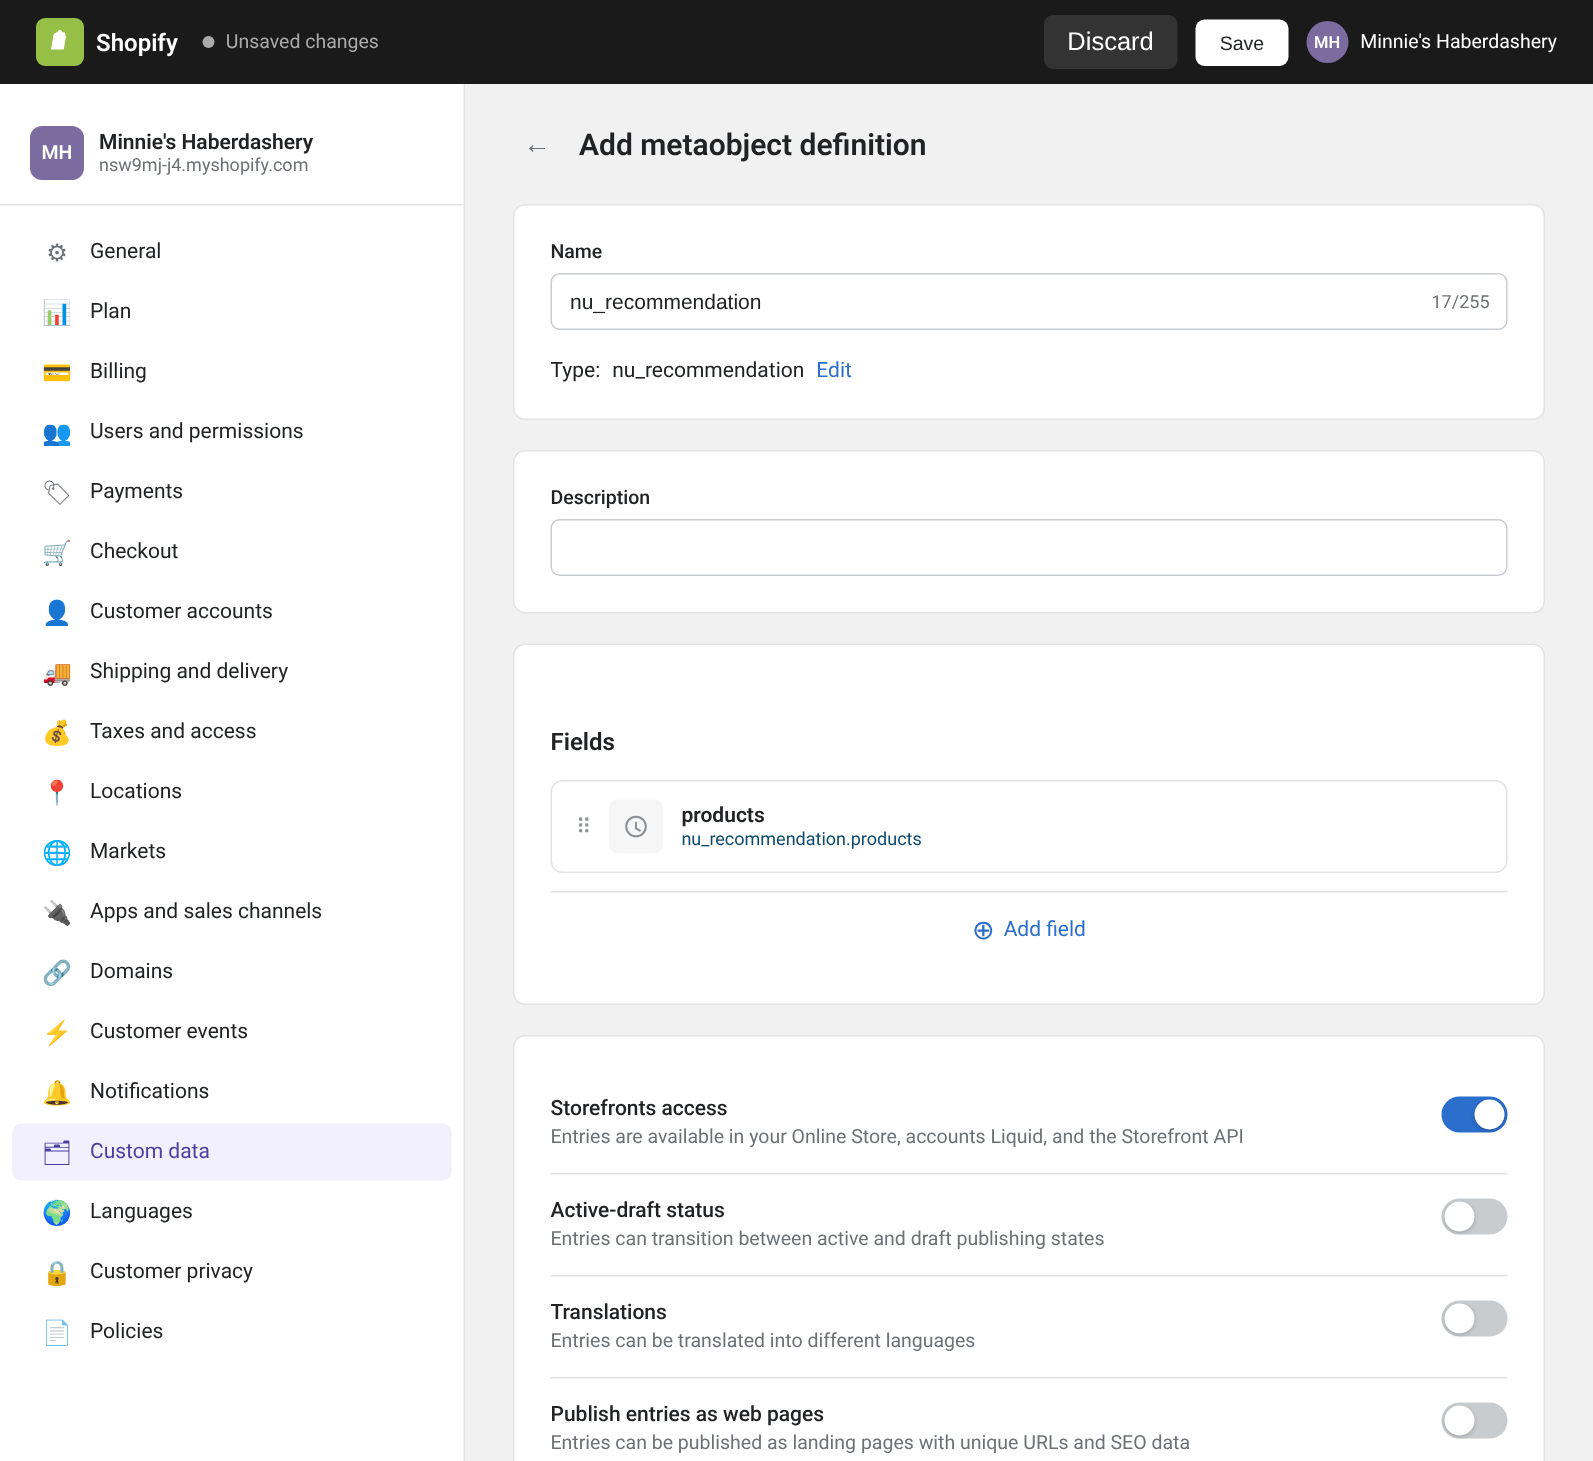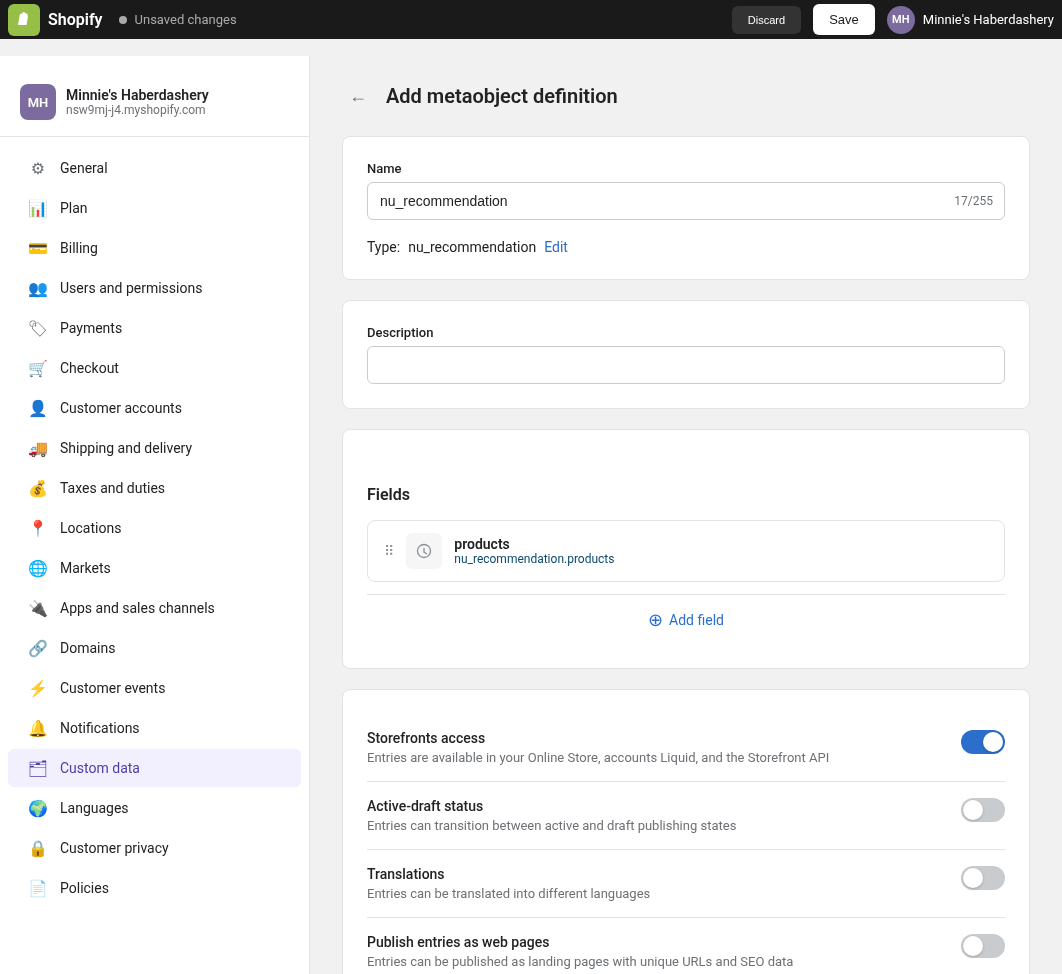--- a/index.html
+++ b/index.html
@@ -1,37 +1,37 @@
 <!DOCTYPE html>
 <html><head>
   <meta charset="utf-8">
   <style>
     * { box-sizing: border-box; margin: 0; padding: 0; }
     body { font-family: -apple-system, BlinkMacSystemFont, 'Segoe UI', Roboto, sans-serif; background: #f1f1f1; font-size: 14px; color: #202223; }
 
     
     .topbar {
-      height: 39px;
+      height: 56px;
       background: #1a1a1a;
       display: flex;
       align-items: center;
       justify-content: space-between;
-      padding: 0 8px;
+      padding: 0 24px;
       position: fixed;
       top: 0; left: 0; right: 0;
       z-index: 100;
     }
     .topbar-left { display: flex; align-items: center; gap: 16px; }
     .shopify-logo { display: flex; align-items: center; gap: 8px; }
     .shopify-logo-icon { width: 32px; height: 32px; background: #96bf48; border-radius: 6px; display: flex; align-items: center; justify-content: center; }
     .shopify-logo-text { color: #fff; font-weight: 600; font-size: 16px; }
     .unsaved-badge { display: flex; align-items: center; gap: 8px; color: #aaa; font-size: 13px; }
     .unsaved-dot { width: 8px; height: 8px; background: #aaa; border-radius: 50%; }
     .topbar-right { display: flex; align-items: center; gap: 12px; }
-    .btn-discard { background: #333; color: #fff; border: none; padding: 8px 16px; border-radius: 6px; cursor: pointer; font-size: 11px; }
+    .btn-discard { background: #333; color: #fff; border: none; padding: 8px 16px; border-radius: 6px; cursor: pointer; font-size: 17px; }
     .btn-save-top { background: #fff; color: #202223; border: none; padding: 8px 16px; border-radius: 6px; cursor: pointer; font-size: 13px; font-weight: 500; }
     .store-badge { display: flex; align-items: center; gap: 8px; color: #fff; font-size: 13px; }
     .store-avatar { width: 28px; height: 28px; border-radius: 50%; background: #7c6b9e; display: flex; align-items: center; justify-content: center; color: #fff; font-size: 11px; font-weight: 600; }
 
     
     .layout { display: flex; margin-top: 56px; min-height: calc(100vh - 56px); }
 
     
     .sidebar { width: 310px; background: #fff; border-right: 1px solid #e1e3e5; padding: 16px 0; flex-shrink: 0; }
     .store-header { display: flex; align-items: center; gap: 10px; padding: 12px 20px 16px; border-bottom: 1px solid #e1e3e5; margin-bottom: 8px; }
@@ -166,21 +166,21 @@
         <div class="nav-item">
           <span class="nav-icon">👤</span>
           <span class="nav-label">Customer accounts</span>
         </div>
         <div class="nav-item">
           <span class="nav-icon">🚚</span>
           <span class="nav-label">Shipping and delivery</span>
         </div>
         <div class="nav-item">
           <span class="nav-icon">💰</span>
-          <span class="nav-label">Taxes and duties</span>
+          <span class="nav-label">Taxes and access</span>
         </div>
         <div class="nav-item">
           <span class="nav-icon">📍</span>
           <span class="nav-label">Locations</span>
         </div>
         <div class="nav-item">
           <span class="nav-icon">🌐</span>
           <span class="nav-label">Markets</span>
         </div>
         <div class="nav-item">

